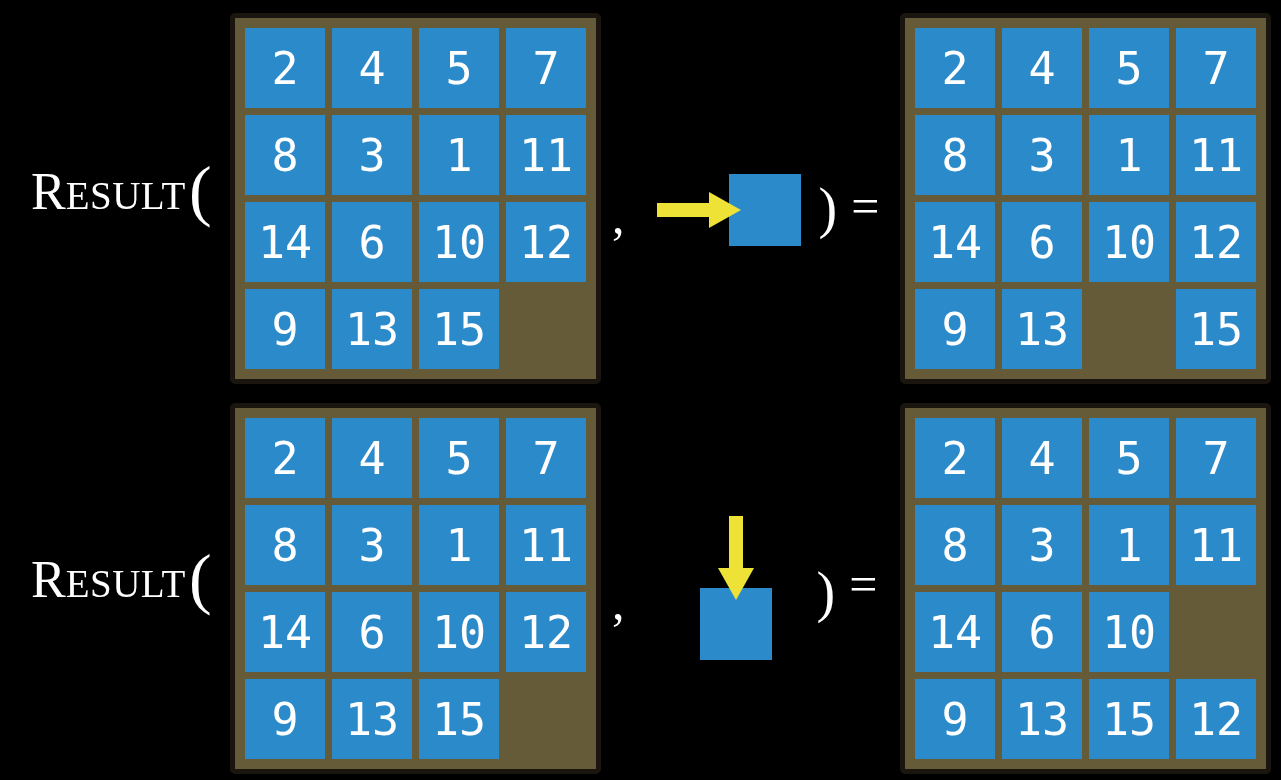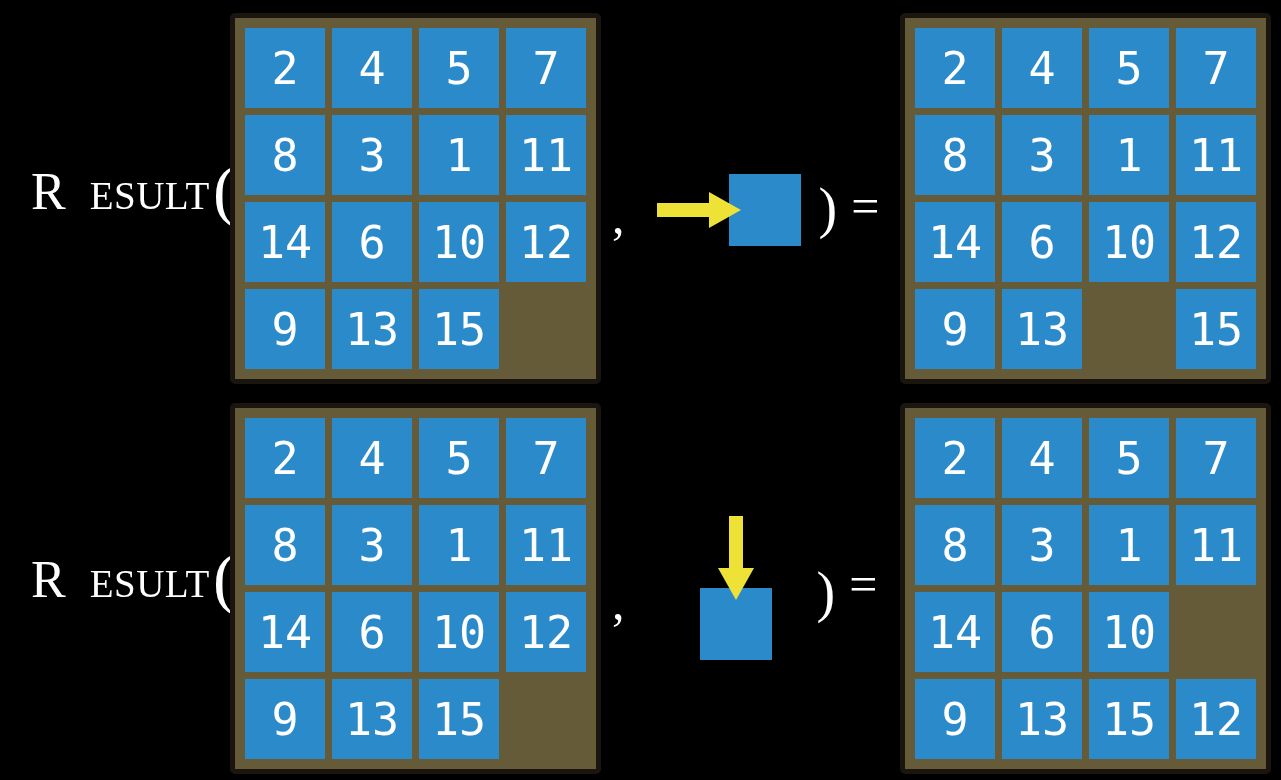--- a/index.html
+++ b/index.html
@@ -34,21 +34,21 @@
   }
   .tile.blank{background:transparent;}
   
   .result-label{
     position:absolute;display:flex;align-items:baseline;
     color:var(--text,#fff);white-space:nowrap;line-height:1;
   }
   #label-0{left:31px;top:152px;}
   #label-1{left:31px;top:540px;}
   .lbl-initial{font-size:52px;}
-  .lbl-rest{font-size:39px;letter-spacing:.5px;margin-left:24px;}
+  .lbl-rest{font-size:39px;letter-spacing:.5px;}
   .lbl-paren{font-size:68px;margin-left:3px;display:inline-block;transform:translateY(4px);}
   
   .op-group{
     position:absolute;display:flex;align-items:center;
     color:var(--text,#fff);line-height:1;
   }
   #group-0{left:612px;top:162px;height:95px;}
   #group-1{left:612px;top:502px;height:172px;}
   .comma{font-size:50px;}
   #group-0 .comma{transform:translateY(6px);}

